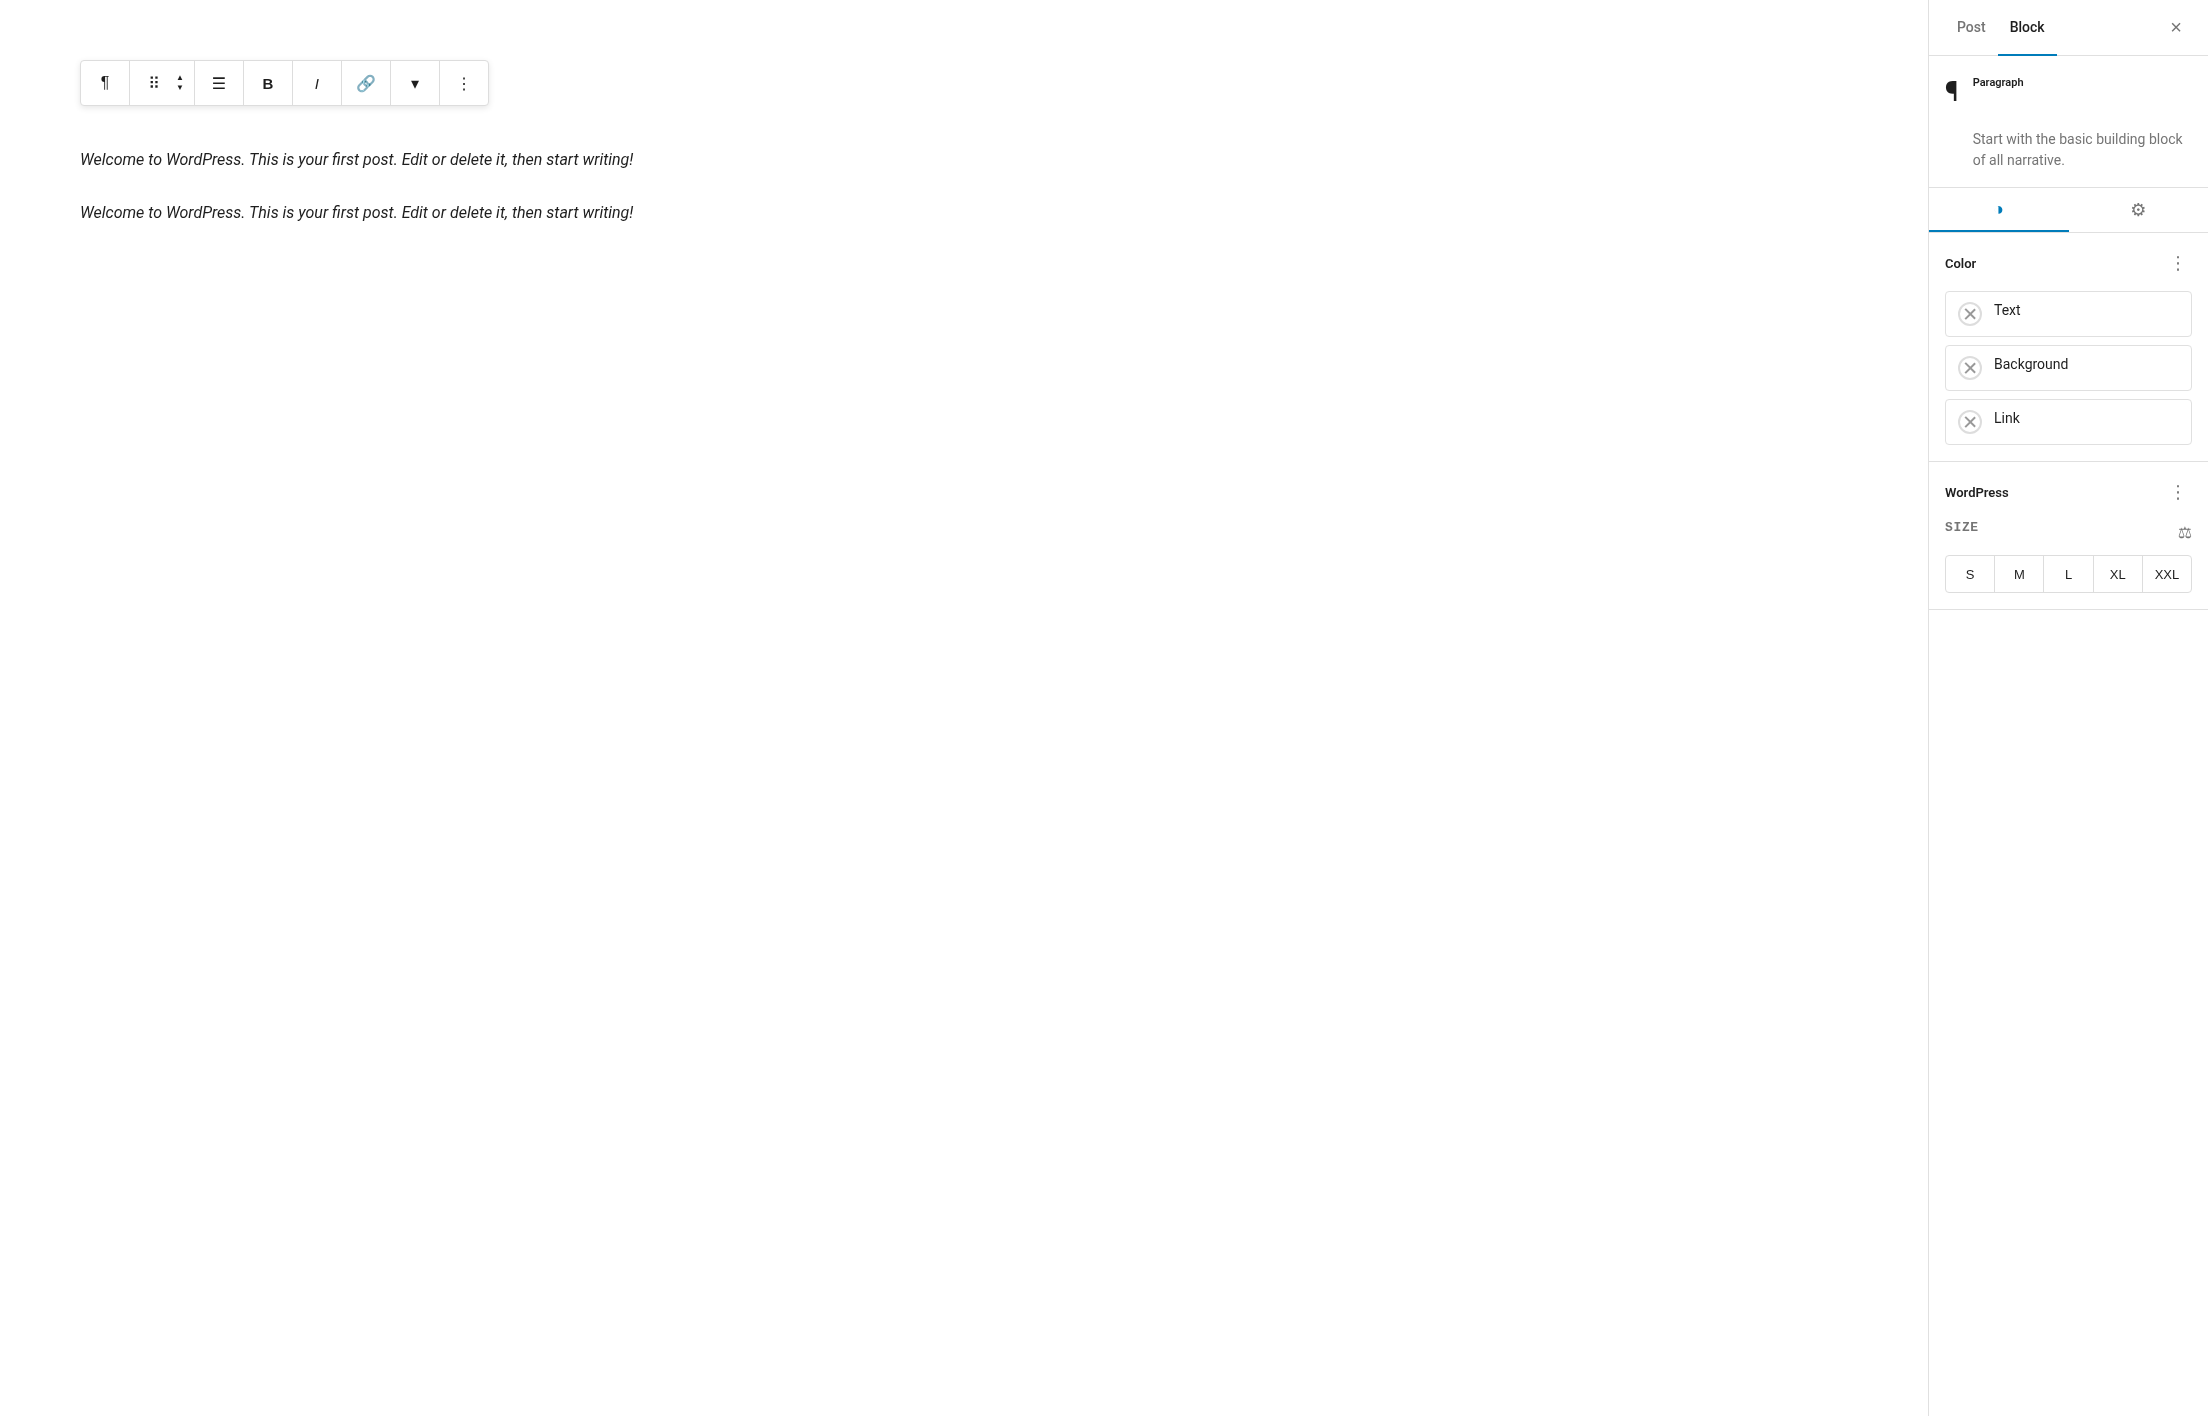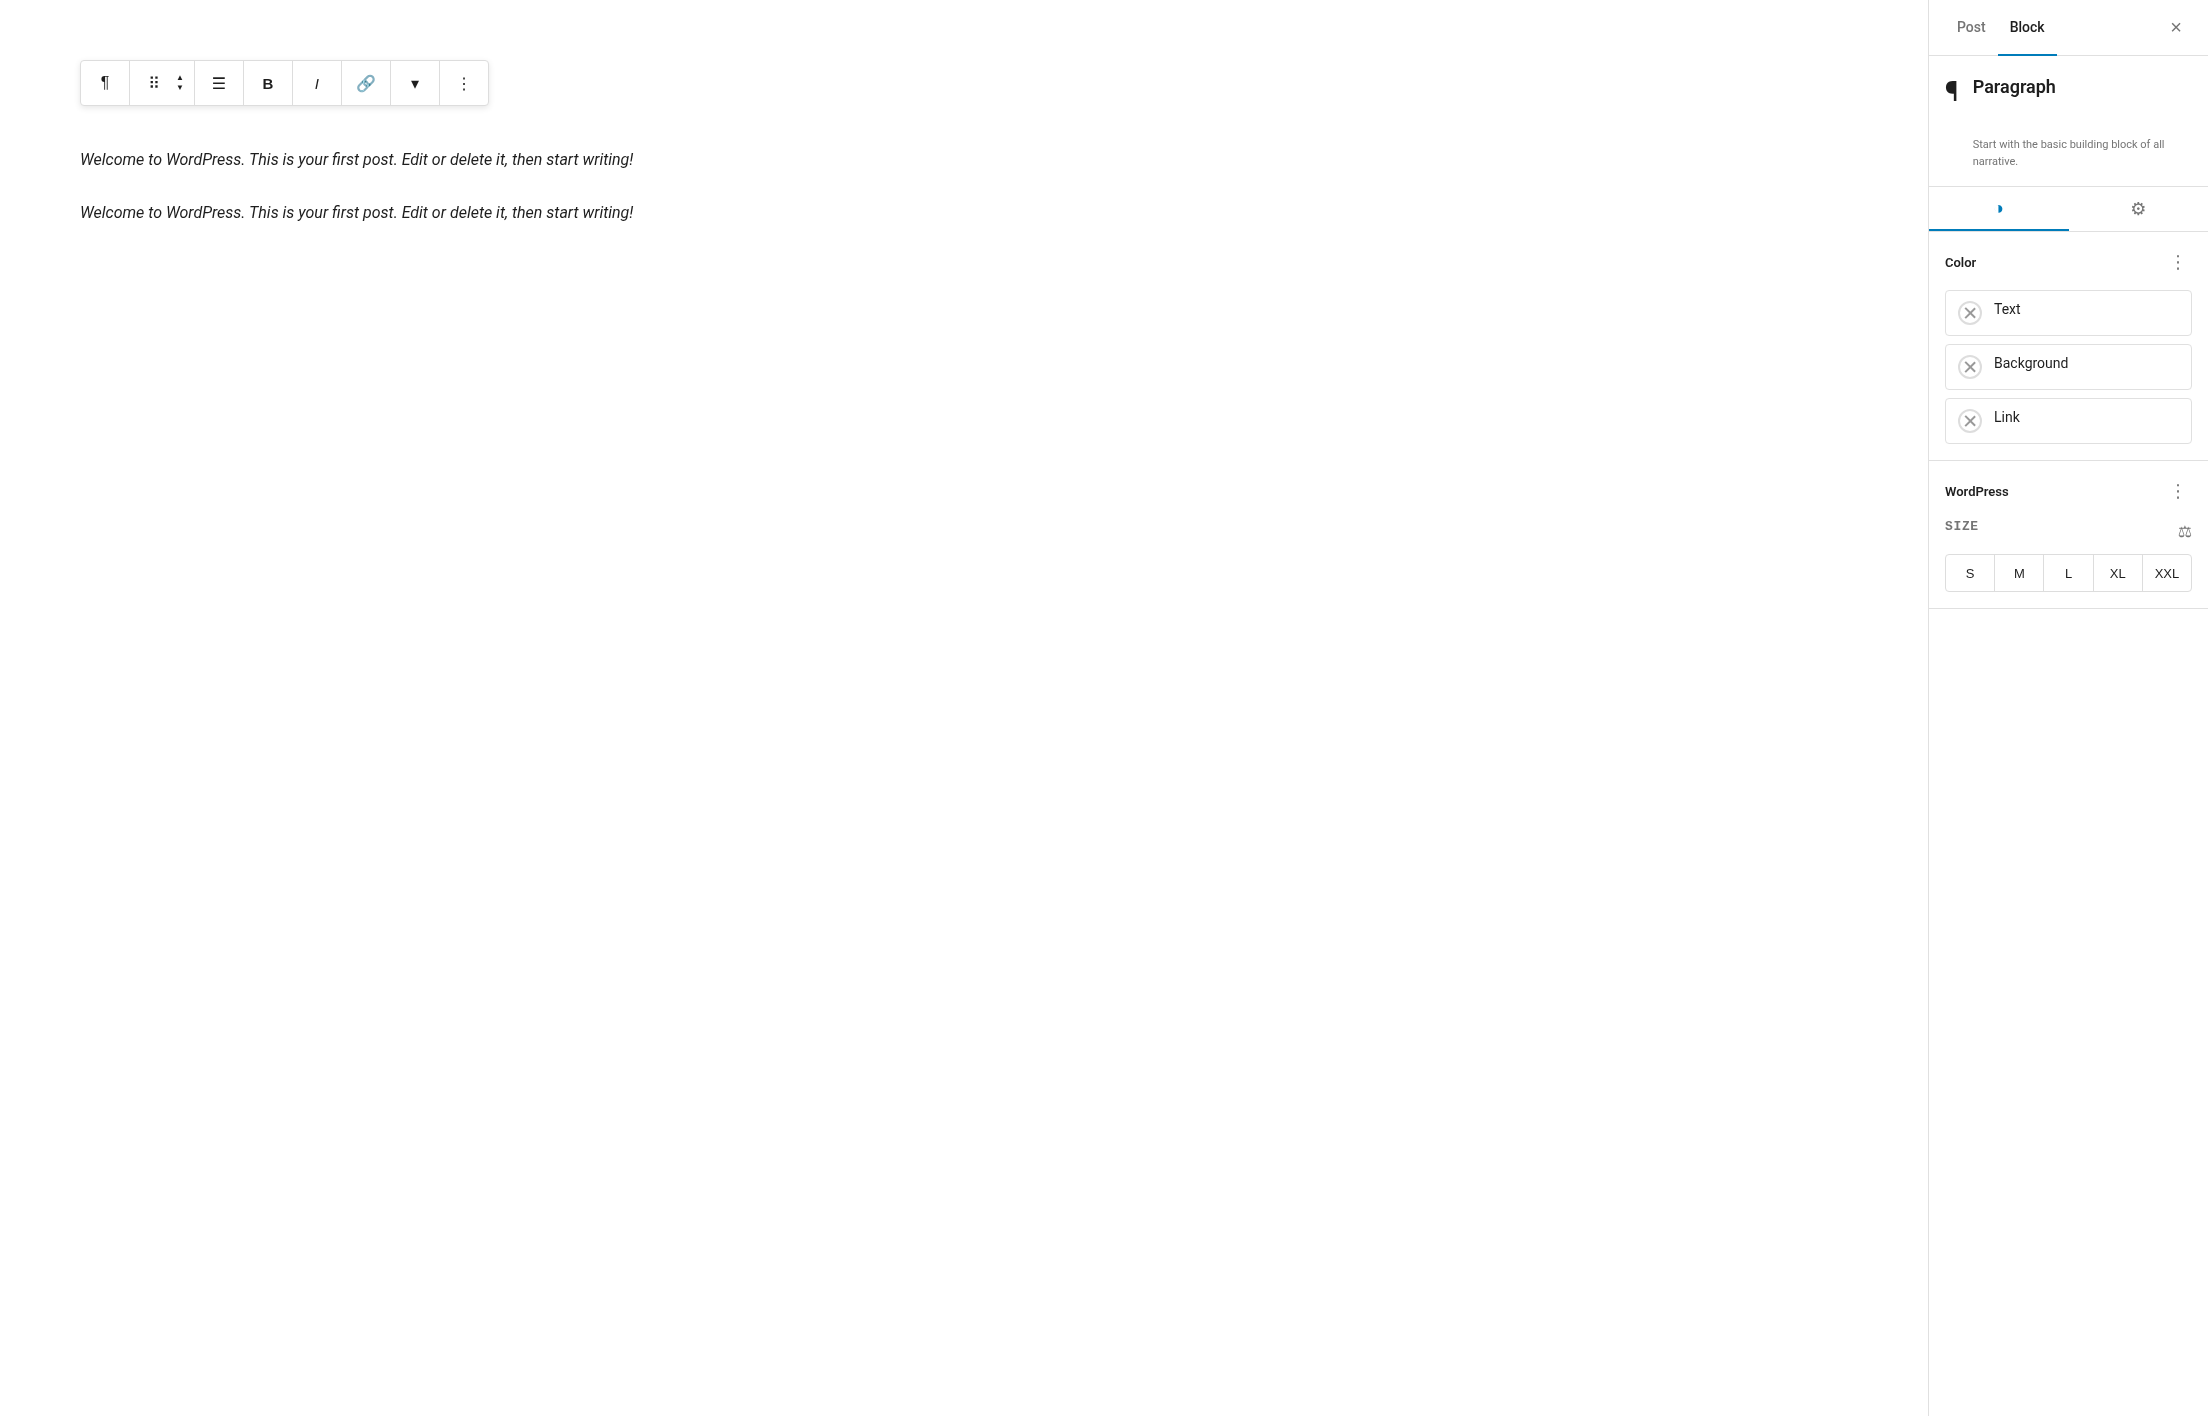--- a/index.html
+++ b/index.html
@@ -145,27 +145,27 @@
       gap: 14px;
       border-bottom: 1px solid #e0e0e0;
     }
     .block-icon {
       font-size: 28px;
       color: #1e1e1e;
       line-height: 1;
       margin-top: 2px;
     }
     .block-desc h3 {
-      font-size: 18px;
+      font-size: 11px;
       font-weight: 600;
       color: #1e1e1e;
       margin-bottom: 4px;
     }
     .block-desc p {
-      font-size: 11px;
+      font-size: 14px;
       color: #757575;
       line-height: 1.5;
       margin-top: 40px;
     }
 
     
     .block-sub-tabs {
       display: flex;
       border-bottom: 1px solid #e0e0e0;
     }

